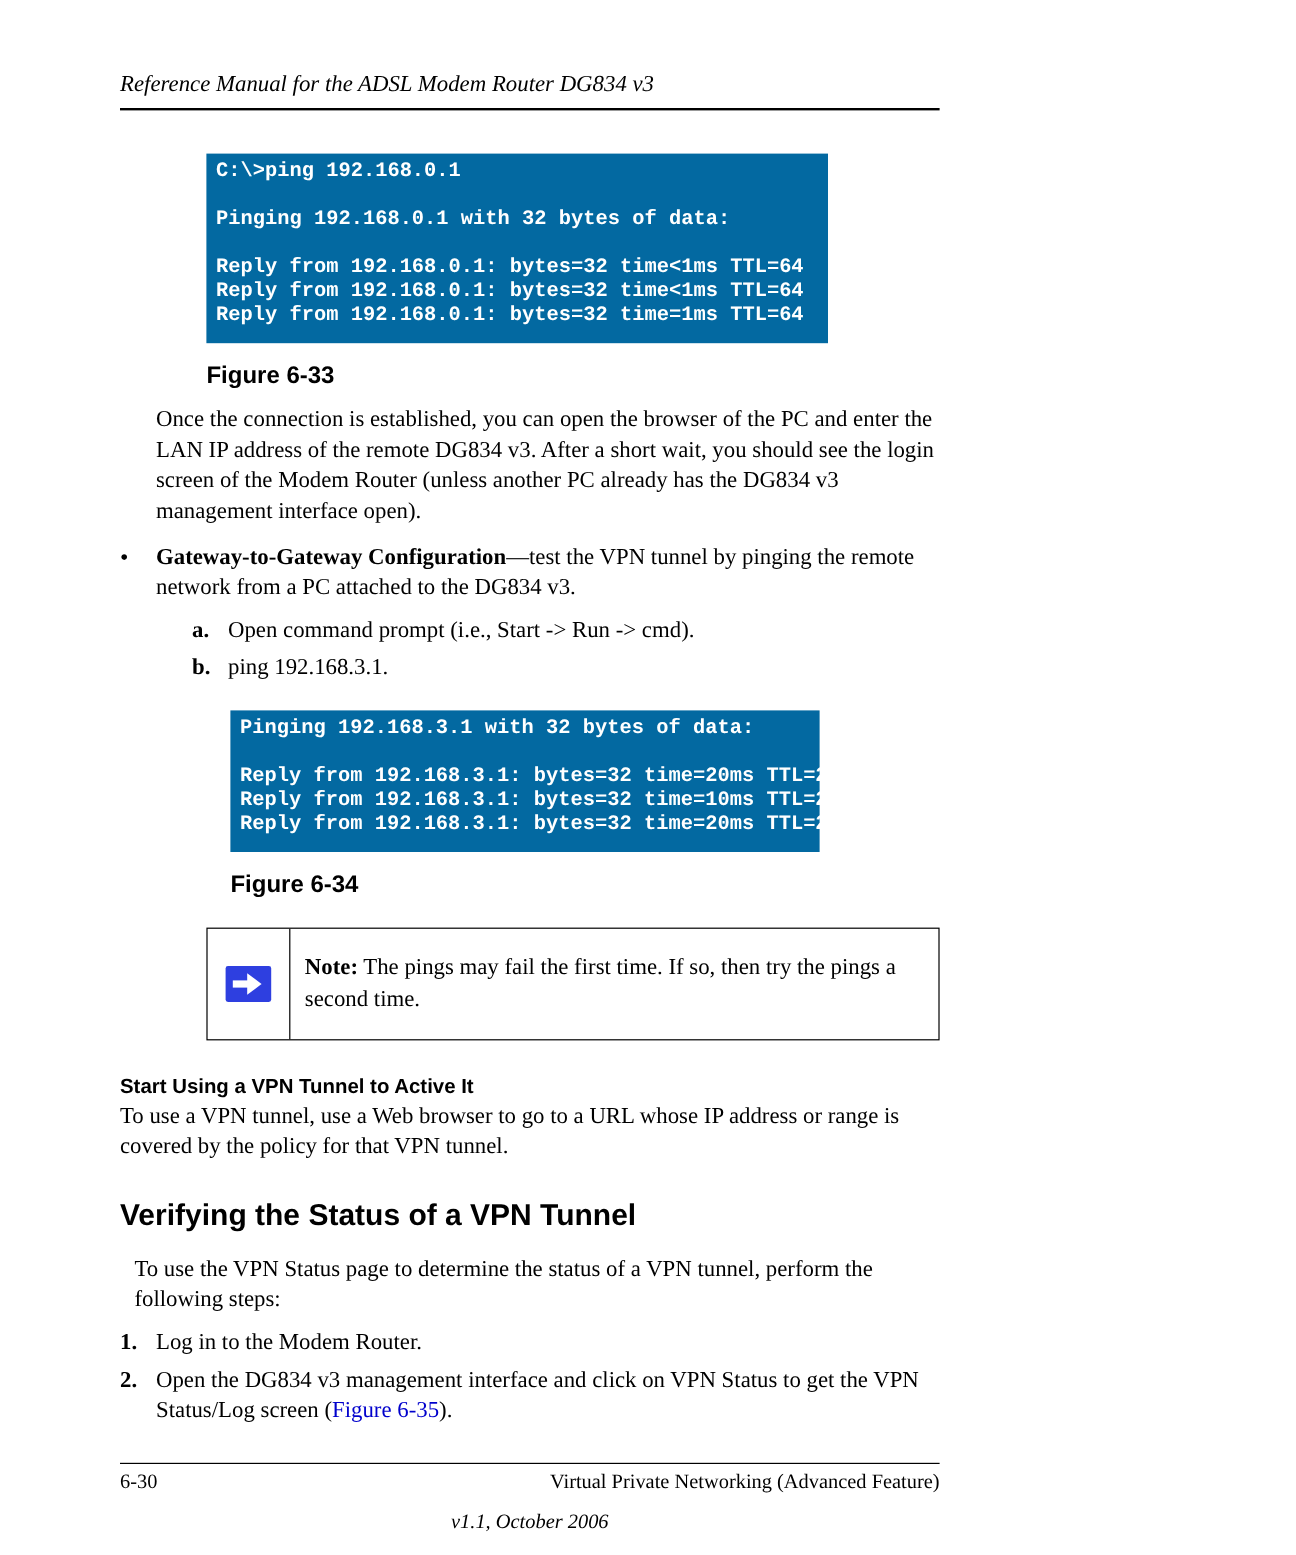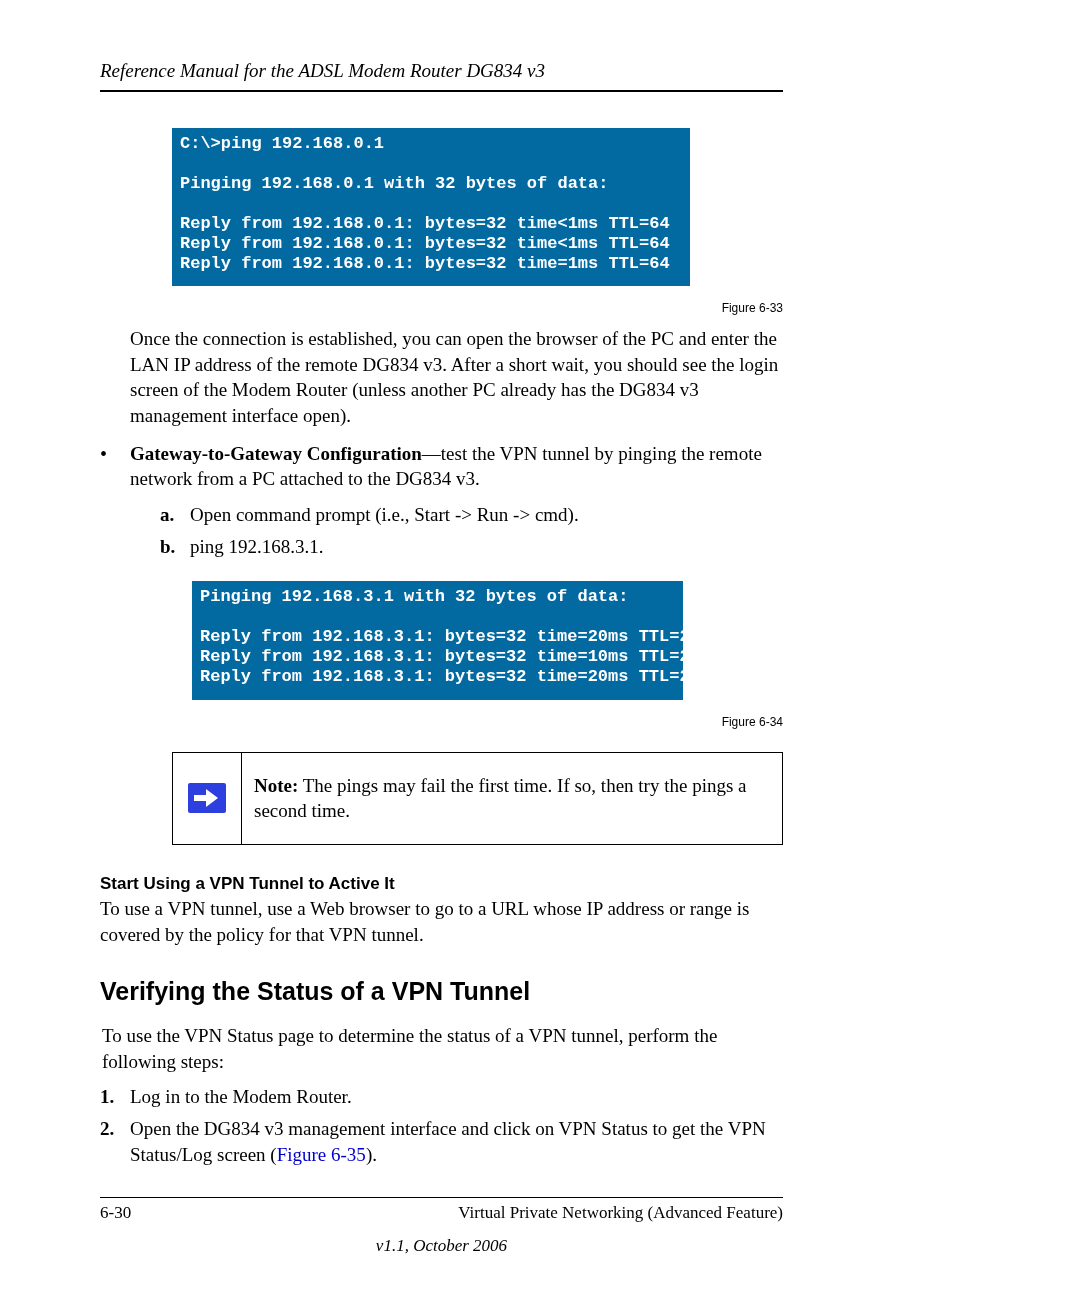--- a/index.html
+++ b/index.html
@@ -36,24 +36,23 @@
     font-weight: bold;
     line-height: 1.18;
     padding: 6px 8px 12px 8px;
     white-space: pre;
     display: inline-block;
   }
   .term1 { width: 502px; margin-left: 72px; }
   .term2 { width: 475px; margin-left: 92px; }
   .fig-caption {
     font-family: Arial, Helvetica, sans-serif;
-    font-weight: normal;
-    font-size: 12px;
+    font-weight: bold;
+    font-size: 20px;
     margin: 14px 0 10px 72px;
-    text-align: right;
   }
   .fig-caption.sub { margin-left: 92px; }
   .body-para {
     margin: 0 0 12px 30px;
   }
   .bullet-row {
     display: flex;
     margin: 8px 0 8px 0;
   }
   .bullet-dot {
@@ -209,21 +208,21 @@
     </div>
     <div class="note-text-cell">
       <span class="bold">Note:</span><span> The pings may fail the first time. If so, then try the pings a second time.</span>
     </div>
   </div>
 
   <div class="h3">Start Using a VPN Tunnel to Active It</div>
   <p style="margin:0 0 8px 0;">To use a VPN tunnel, use a Web browser to go to a URL whose IP address or range is covered by the policy for that VPN tunnel.</p>
 
   <div class="h2">Verifying the Status of a VPN Tunnel</div>
-  <p style="margin:0 0 10px 2px;">To use the VPN Status page to determine the status of a VPN tunnel, perform the following steps:</p>
+  <p style="margin:0 0 10px 12px;">To use the VPN Status page to determine the status of a VPN tunnel, perform the following steps:</p>
 
   <div class="ol-item">
     <div class="ol-marker">1.</div>
     <div class="ol-body">Log in to the Modem Router.</div>
   </div>
   <div class="ol-item">
     <div class="ol-marker">2.</div>
     <div class="ol-body">
       <span>Open the DG834 v3 management interface and click on VPN Status to get the VPN Status/Log screen (</span><span class="link">Figure 6-35</span><span>).</span>
     </div>

